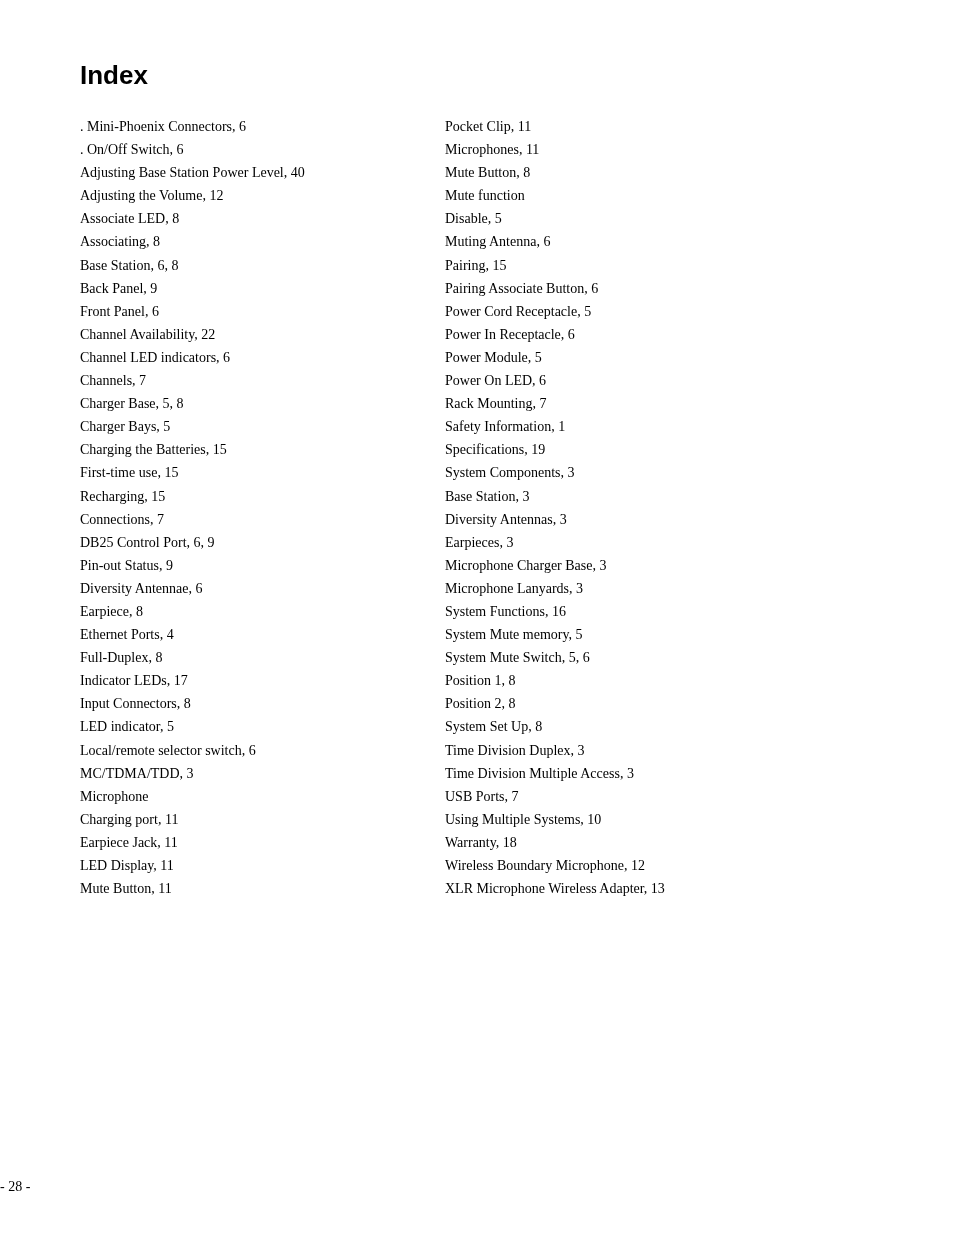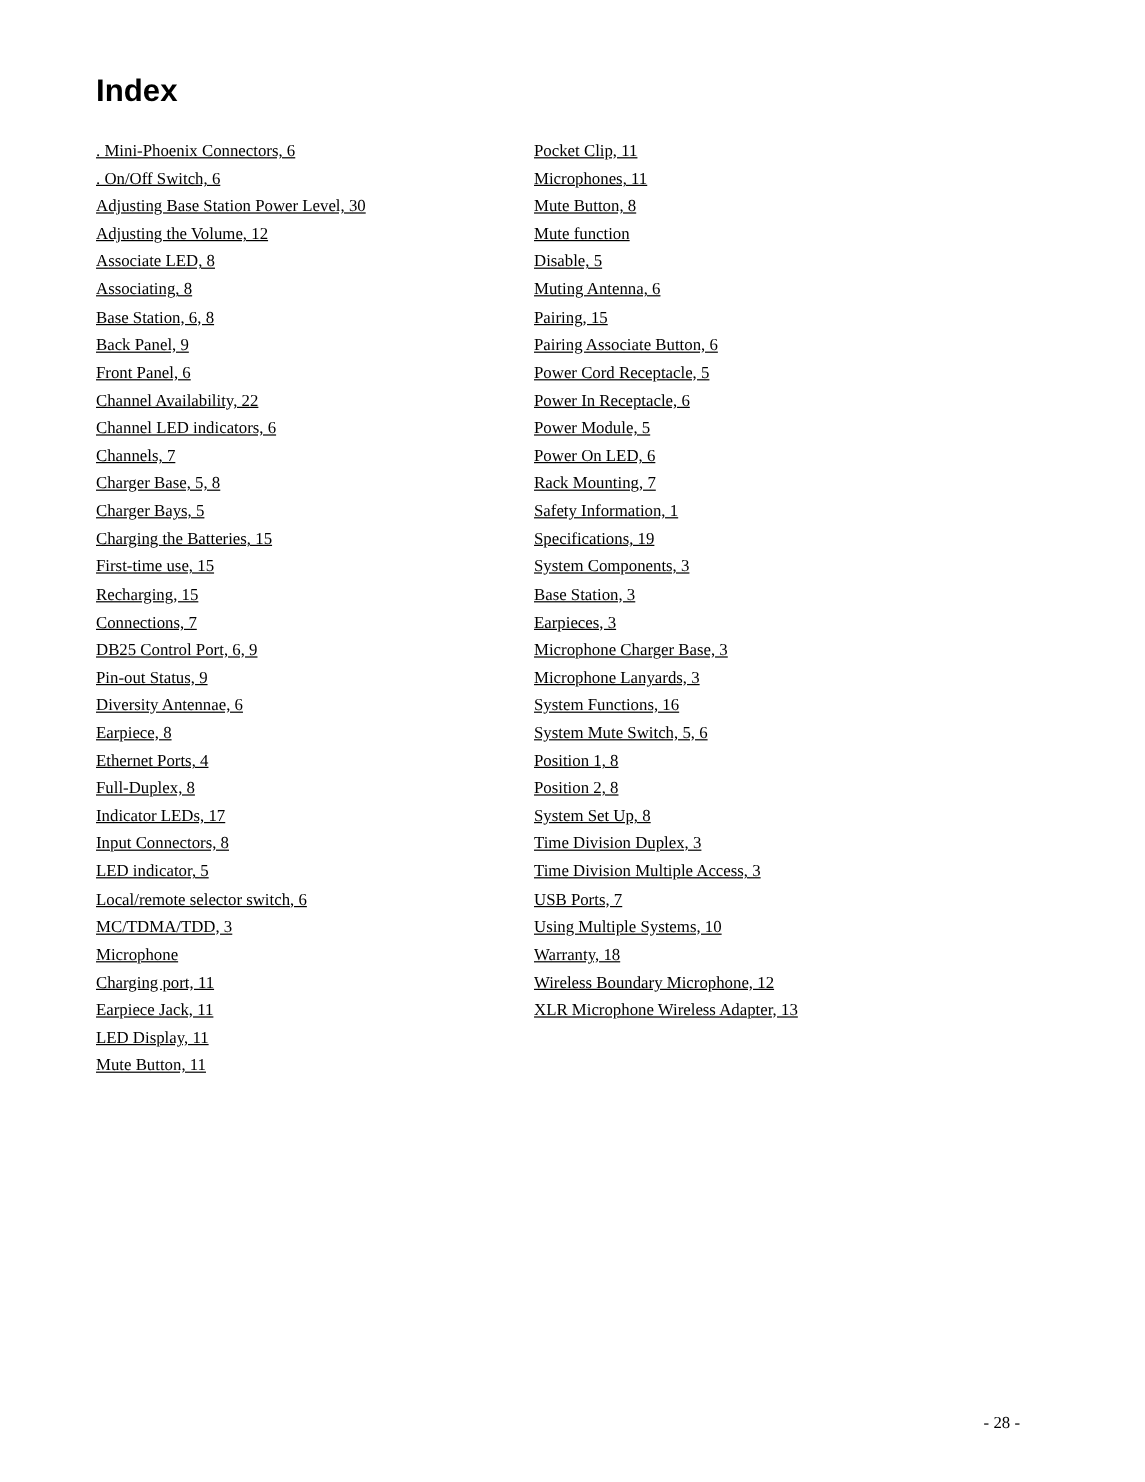--- a/index.html
+++ b/index.html
@@ -32,53 +32,52 @@
     }
 
     .index-body {
       display: flex;
       gap: 40px;
     }
 
     .col {
       flex: 1;
       line-height: 1.65;
-      text-decoration: underline;
     }
 
     .col p {
       margin: 0;
       padding: 0;
       white-space: nowrap;
     }
 
     .indent1 {
       padding-left: 24px;
     }
 
     .page-footer {
       position: absolute;
       bottom: 40px;
       left: 0;
       right: 0;
-      text-align: right;
+      text-align: left;
       font-size: 14px;
     }
   </style>
 </head>
 <body>
 
 <div class="page">
   <h1>Index</h1>
 
   <div class="index-body">
     <div class="col" id="left-col">
         <p>. Mini-Phoenix Connectors, 6</p>
         <p>. On/Off Switch, 6</p>
-        <p>Adjusting Base Station Power Level, 30</p>
+        <p>Adjusting Base Station Power Level, 40</p>
         <p>Adjusting the Volume, 12</p>
         <p>Associate LED, 8</p>
         <p>Associating, 8</p>
         <p>Base Station, 6, 8</p>
         <p class="indent1">Back Panel, 9</p>
         <p class="indent1">Front Panel, 6</p>
         <p>Channel Availability, 22</p>
         <p>Channel LED indicators, 6</p>
         <p>Channels, 7</p>
         <p>Charger Base, 5, 8</p>
@@ -115,24 +114,26 @@
         <p>Pairing Associate Button, 6</p>
         <p>Power Cord Receptacle, 5</p>
         <p>Power In Receptacle, 6</p>
         <p>Power Module, 5</p>
         <p>Power On LED, 6</p>
         <p>Rack Mounting, 7</p>
         <p>Safety Information, 1</p>
         <p>Specifications, 19</p>
         <p>System Components, 3</p>
         <p class="indent1">Base Station, 3</p>
+        <p class="indent1">Diversity Antennas, 3</p>
         <p class="indent1">Earpieces, 3</p>
         <p class="indent1">Microphone Charger Base, 3</p>
         <p class="indent1">Microphone Lanyards, 3</p>
         <p>System Functions, 16</p>
+        <p>System Mute memory, 5</p>
         <p>System Mute Switch, 5, 6</p>
         <p class="indent1">Position 1, 8</p>
         <p class="indent1">Position 2, 8</p>
         <p>System Set Up, 8</p>
         <p>Time Division Duplex, 3</p>
         <p>Time Division Multiple Access, 3</p>
         <p>USB Ports, 7</p>
         <p>Using Multiple Systems, 10</p>
         <p>Warranty, 18</p>
         <p>Wireless Boundary Microphone, 12</p>

